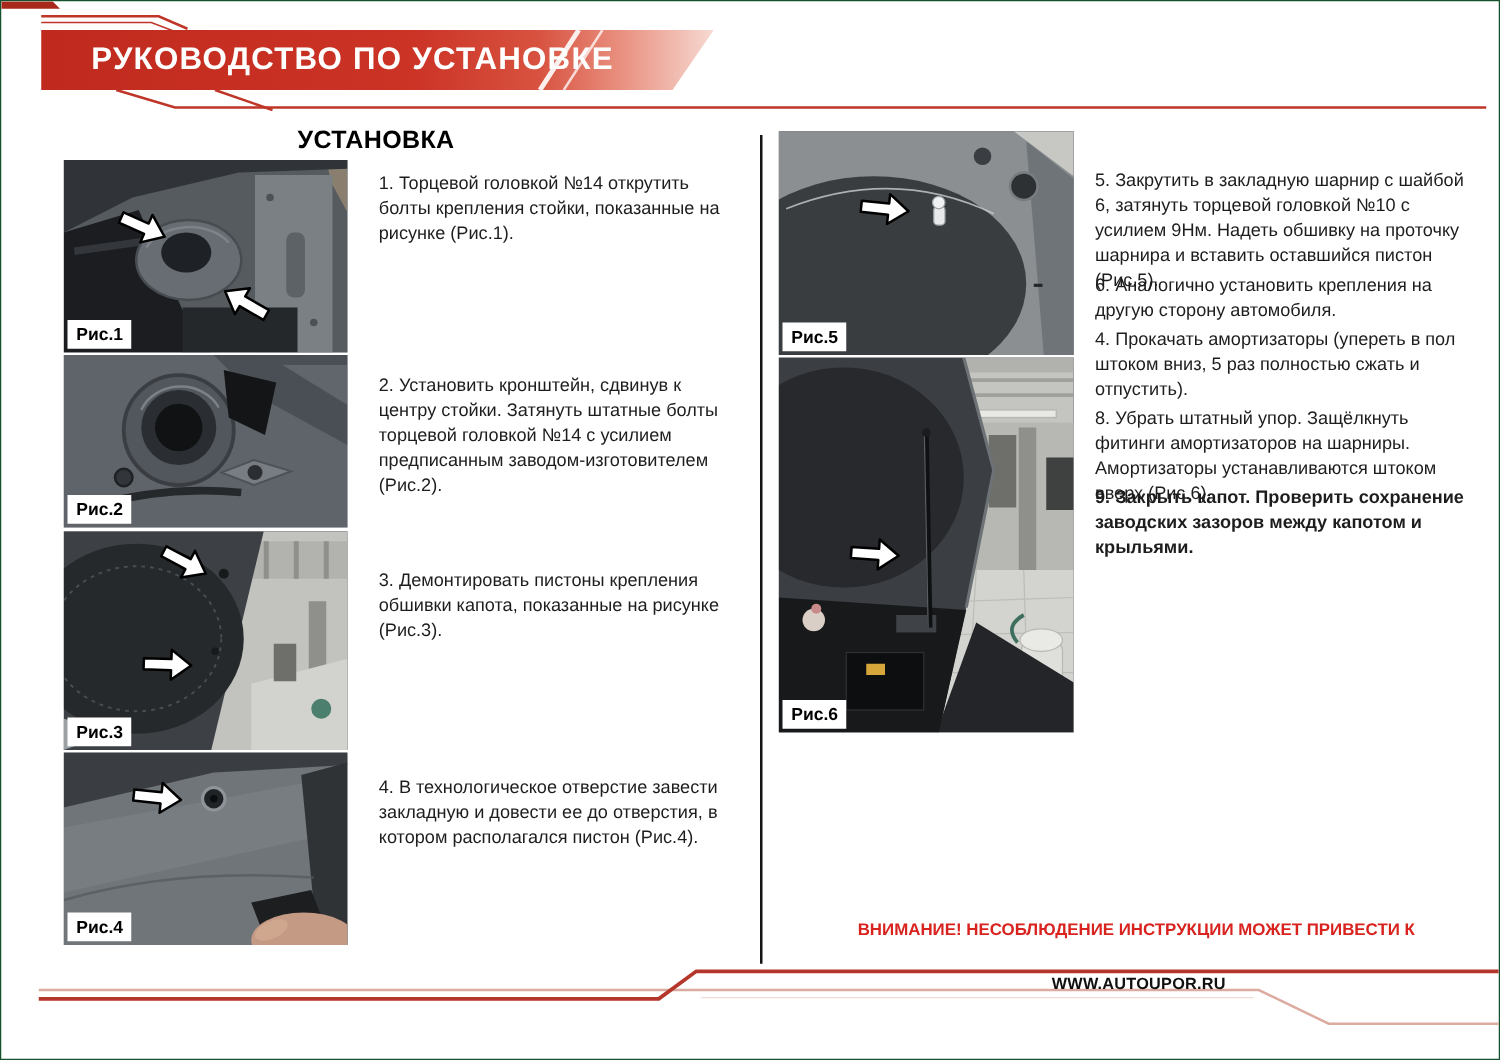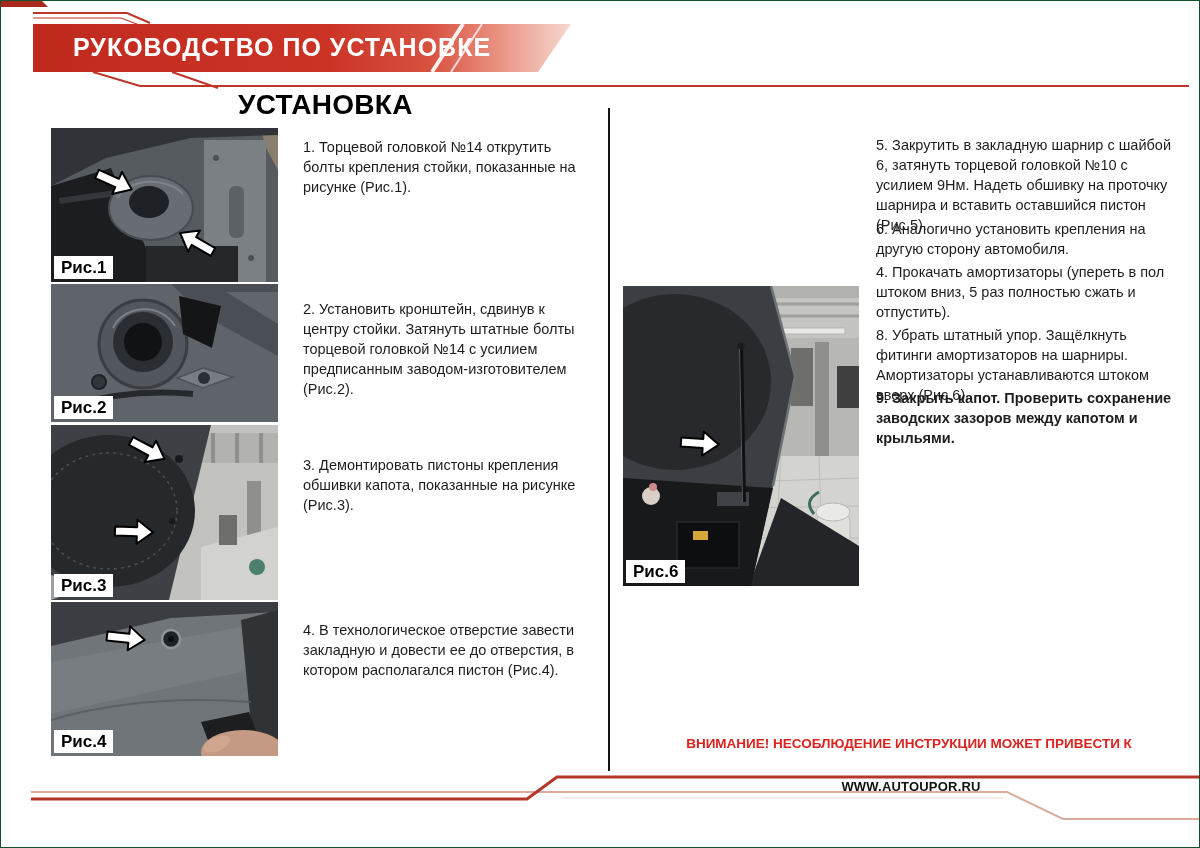--- a/index.html
+++ b/index.html
@@ -10,29 +10,29 @@
     color:#212121;box-sizing:border-box;border:1px solid #14532d;
   }
   .abs{position:absolute;}
   
   .banner-title{
     position:absolute;left:72px;top:30px;height:33px;line-height:33px;
     color:#ffffff;font-size:25px;font-weight:bold;letter-spacing:1px;
     white-space:nowrap;
   }
   .section-title{
-    position:absolute;left:237px;top:88px;
-    font-size:28px;font-weight:bold;color:#000;letter-spacing:.3px;
+    position:absolute;left:237px;top:100px;
+    font-size:20px;font-weight:bold;color:#000;letter-spacing:.3px;
   }
   
   .photo{position:absolute;overflow:hidden;background:#5a5f64;}
   .photo svg{display:block;width:100%;height:100%;}
   .fig-label{
     position:absolute;left:3px;bottom:3px;background:#ffffff;color:#000;
-    font-weight:bold;font-size:17px;line-height:23px;padding:0 7px;
+    font-weight:bold;font-size:14px;line-height:23px;padding:0 7px;
     white-space:nowrap;
   }
   
   .step{
     position:absolute;font-size:14.5px;line-height:20px;color:#1d1d1d;
   }
   .step.bold{font-weight:bold;}
   .col-left .step{width:286px;}
   .col-right .step{width:302px;}
   .divider-v{
@@ -150,20 +150,36 @@
       <circle cx="120" cy="37" r="9" fill="#202326" stroke="#8f949a" stroke-width="2.5"></circle>
       <circle cx="120" cy="37" r="3" fill="#0c0d0e"></circle>
       <polygon points="150,120 198,110 210,142 160,146" fill="#1c1e20"></polygon>
       <ellipse cx="192" cy="150" rx="42" ry="22" fill="#c49a85"></ellipse>
       <ellipse cx="166" cy="142" rx="14" ry="7" fill="#cfa78f" transform="rotate(-24 166 142)"></ellipse>
       <polygon class="callout-arrow" points="0,-4.5 22,-4.5 22,-12 38,0 22,12 22,4.5 0,4.5" transform="translate(56,34) rotate(6)"></polygon>
     </svg>
     <div class="fig-label">Рис.4</div>
   </div>
 
+  <div class="photo" style="left:622px;top:104px;width:236px;height:179px;">
+    <svg viewBox="0 0 236 179">
+      <rect width="236" height="179" fill="#8b8f92"></rect>
+      <polygon points="188,0 236,0 236,36" fill="#c7c8c3"></polygon>
+      <polygon points="198,8 236,38 236,179 212,179" fill="#6f7478"></polygon>
+      <ellipse cx="76" cy="122" rx="122" ry="86" fill="#3a3d40"></ellipse>
+      <path d="M6,62 Q92,28 172,66" fill="none" stroke="#c9ccce" stroke-width="1.5" opacity="0.8"></path>
+      <circle cx="196" cy="44" r="11" fill="#2e3134" stroke="#787d82" stroke-width="2"></circle>
+      <circle cx="163" cy="20" r="7" fill="#3a3d41"></circle>
+      <rect x="124" y="60" width="9" height="15" rx="3" fill="#e8e9ea" stroke="#9aa0a5"></rect>
+      <circle cx="128" cy="57" r="5" fill="#f0f1f2" stroke="#9aa0a5"></circle>
+      <rect x="204" y="122" width="7" height="2.5" fill="#222426"></rect>
+      <polygon class="callout-arrow" points="0,-4.5 22,-4.5 22,-12 38,0 22,12 22,4.5 0,4.5" transform="translate(66,60) rotate(6)"></polygon>
+    </svg>
+    <div class="fig-label">Рис.5</div>
+  </div>
 
   <div class="photo" style="left:622px;top:285px;width:236px;height:300px;">
     <svg viewBox="0 0 236 300">
       <rect width="236" height="300" fill="#c4c5c0"></rect>
       <rect x="120" y="0" width="116" height="12" fill="#b1b2ad"></rect>
       <line x1="128" y1="18" x2="236" y2="18" stroke="#9fa09b" stroke-width="3"></line>
       <line x1="128" y1="30" x2="236" y2="30" stroke="#9fa09b" stroke-width="3"></line>
       <rect x="150" y="42" width="72" height="6" fill="#e8e9e4" stroke="#b5b6b1"></rect>
       <rect x="130" y="52" width="106" height="118" fill="#b7b8b3"></rect>
       <rect x="168" y="62" width="22" height="58" fill="#6e6f6a"></rect>

